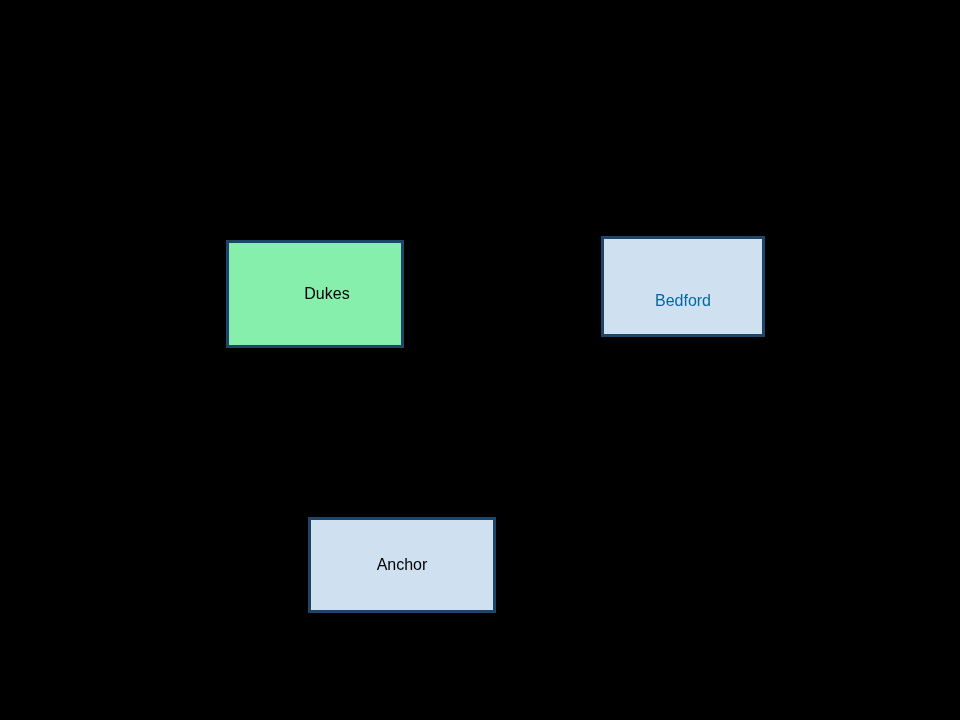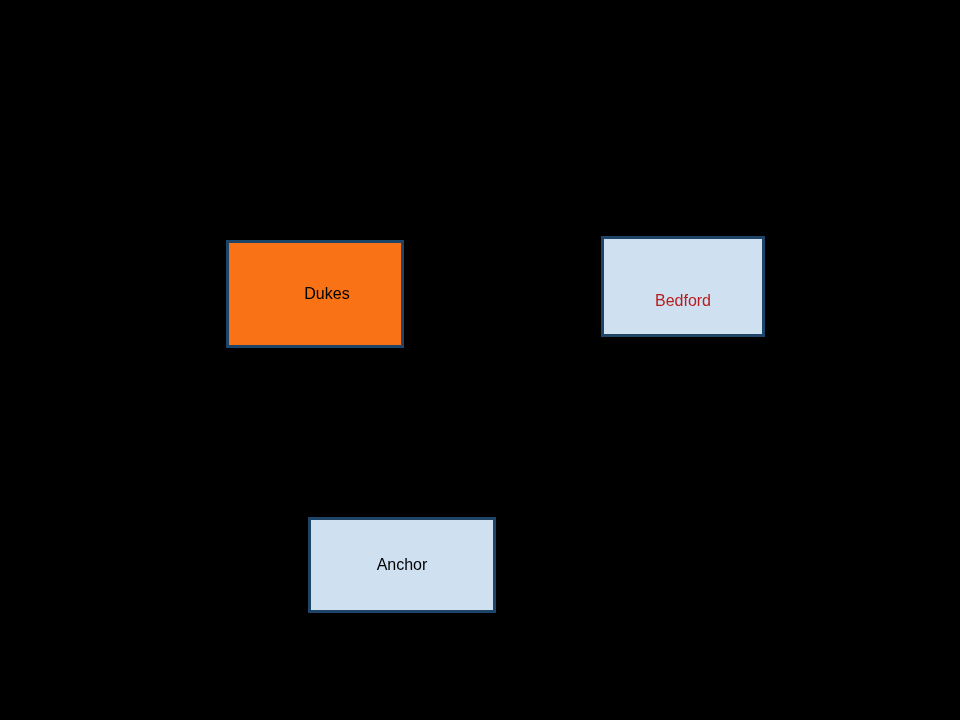--- a/index.html
+++ b/index.html
@@ -29,25 +29,25 @@
     color: #000000;
     line-height: 1;
     white-space: nowrap;
   }
 </style>
 </head>
 <body>
 
 <div class="canvas">
 
-  <div class="node" style="left: 226px; top: 240px; width: 178px; height: 108px; background: #f97316; border-color: rgb(30, 69, 104);">
+  <div class="node" style="left: 226px; top: 240px; width: 178px; height: 108px; background: #86efac; border-color: rgb(30, 69, 104);">
     <span class="node-label" style="color: rgb(0, 0, 0); transform: translateX(12px);">Dukes</span>
   </div>
 
   <div class="node" style="left: 601px; top: 236px; width: 164px; height: 101px; background: rgb(207, 224, 241); border-color: rgb(30, 69, 104);">
-    <span class="node-label" style="color: #b91c1c; margin-top: 28px;">Bedford</span>
+    <span class="node-label" style="color: #0369a1; margin-top: 28px;">Bedford</span>
   </div>
 
   <div class="node" style="left: 308px; top: 517px; width: 188px; height: 96px; background: rgb(207, 224, 241); border-color: rgb(30, 69, 104);">
     <span class="node-label" style="color: rgb(0, 0, 0);">Anchor</span>
   </div>
 
 </div>
 
 </body></html>

